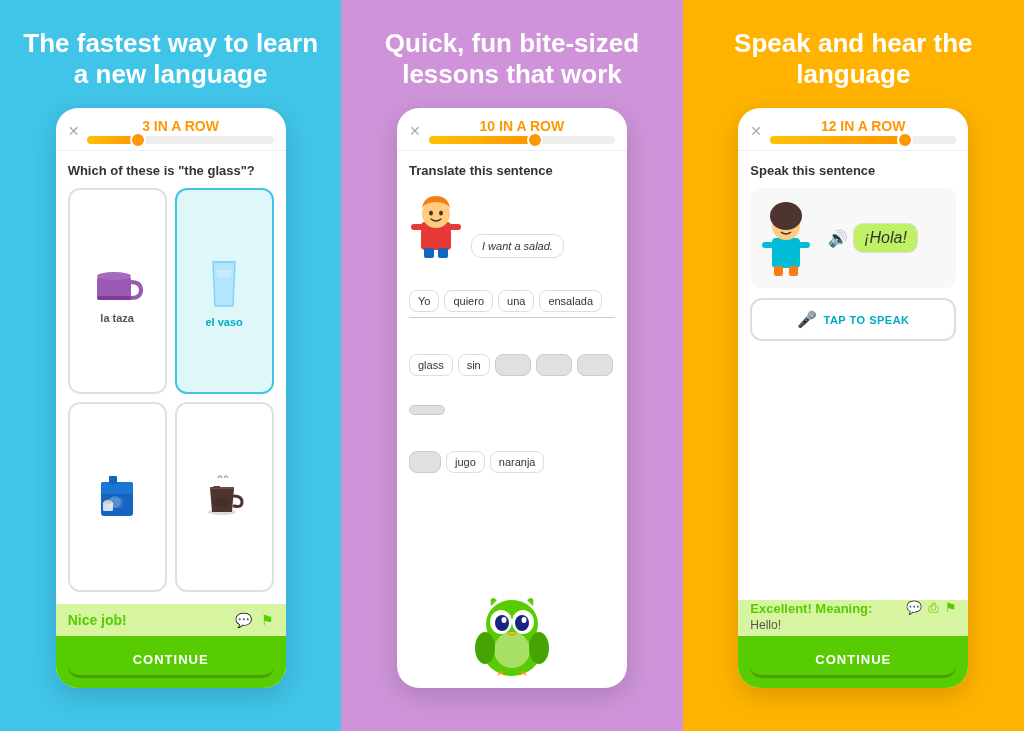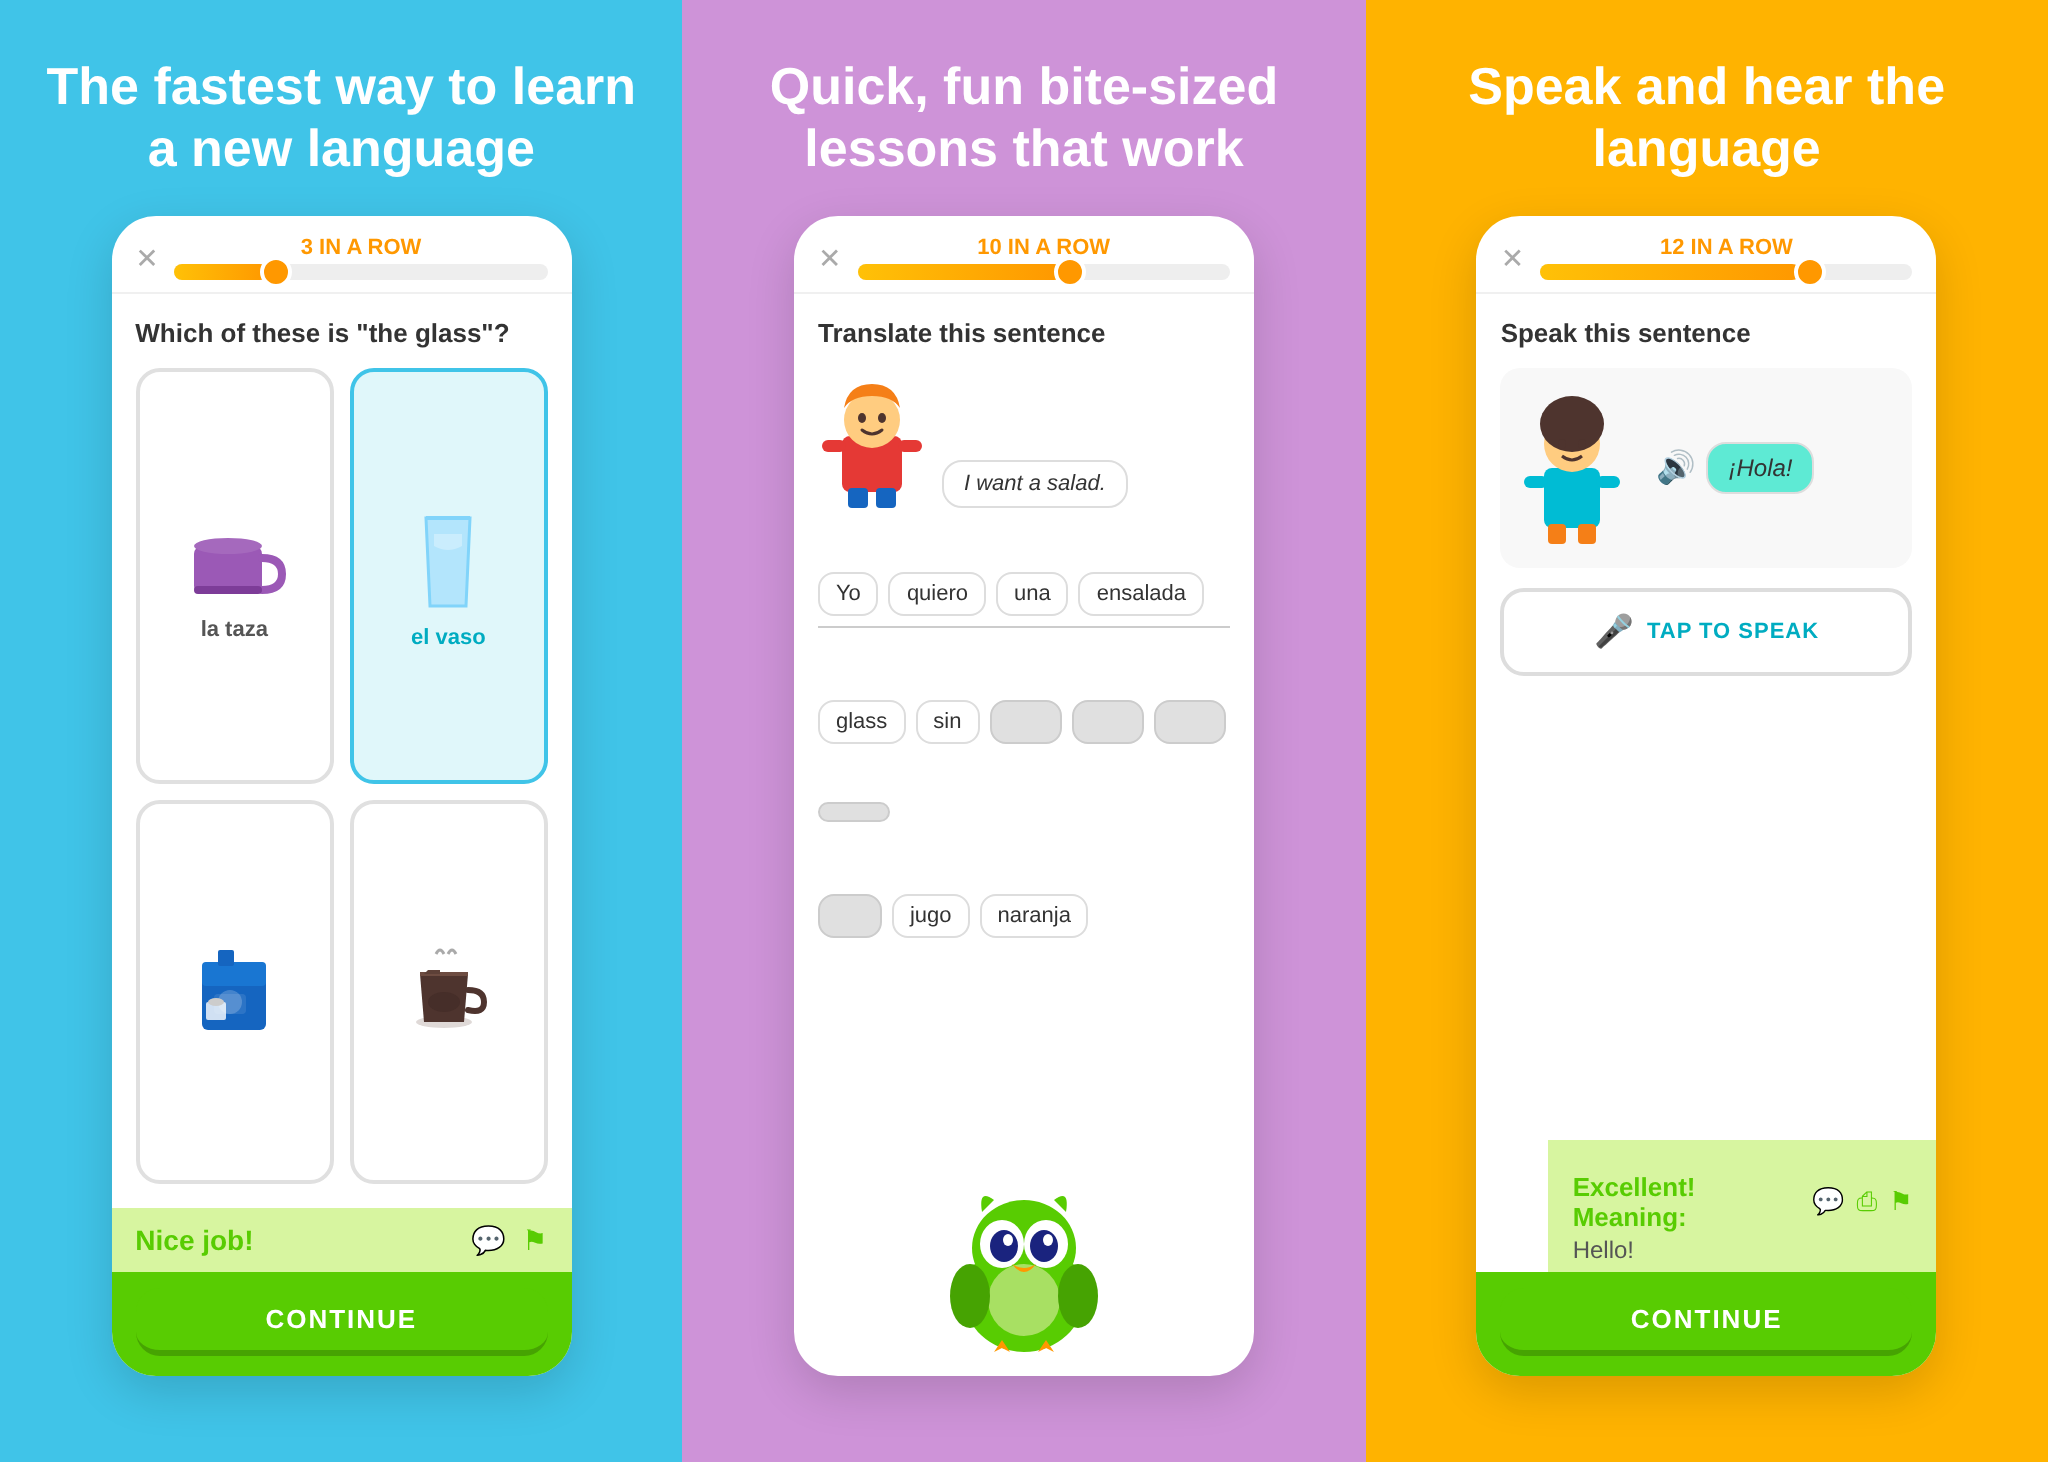--- a/index.html
+++ b/index.html
@@ -61,21 +61,21 @@
     }
 
     .streak-bar-wrapper {
       flex: 1;
       display: flex;
       flex-direction: column;
       align-items: center;
     }
 
     .streak-label {
-      font-size: 11px;
+      font-size: 14px;
       font-weight: 700;
       color: #FF9800;
       margin-bottom: 2px;
     }
 
     .progress-track {
       width: 100%;
       height: 8px;
       background: #eee;
       border-radius: 4px;
@@ -233,25 +233,25 @@
     .speak-area {
       background: #f8f8f8;
       border-radius: 10px;
       padding: 10px;
       display: flex;
       align-items: center;
       gap: 8px;
     }
 
     .hola-bubble {
-      background: #5eead4;
+      background: #bef264;
       border: 1.5px solid #ddd;
       border-radius: 10px;
       padding: 5px 10px;
-      font-size: 12px;
+      font-size: 16px;
       color: #333;
       font-style: italic;
     }
 
     .tap-speak-btn {
       background: white;
       border: 2px solid #ddd;
       border-radius: 12px;
       padding: 10px;
       text-align: center;
@@ -504,21 +504,21 @@
         </div>
       </div>
 
       <div class="tap-speak-btn">
         <span style="font-size:16px;">🎤</span>
         <span>TAP TO SPEAK</span>
       </div>
     </div>
 
     <div class="phone-bottom-wrap" style="margin-top:auto;">
-      <div style="background:#D7F5A0; padding:16px 12px 4px;margin-left:36px;">
+      <div style="background:#D7F5A0; padding:0 12px 4px;">
         <div style="display:flex; justify-content:space-between; align-items:center;">
           <span style="font-size:13px; font-weight:800; color:#58CC02;">Excellent! Meaning:</span>
           <div style="display:flex; gap:6px;">
             <span style="color:#58CC02; font-size:13px;">💬</span>
             <span style="color:#58CC02; font-size:13px;">⎙</span>
             <span style="color:#58CC02; font-size:13px;">⚑</span>
           </div>
         </div>
         <div style="font-size:12px; color:#555; margin-top:2px;">Hello!</div>
       </div>

